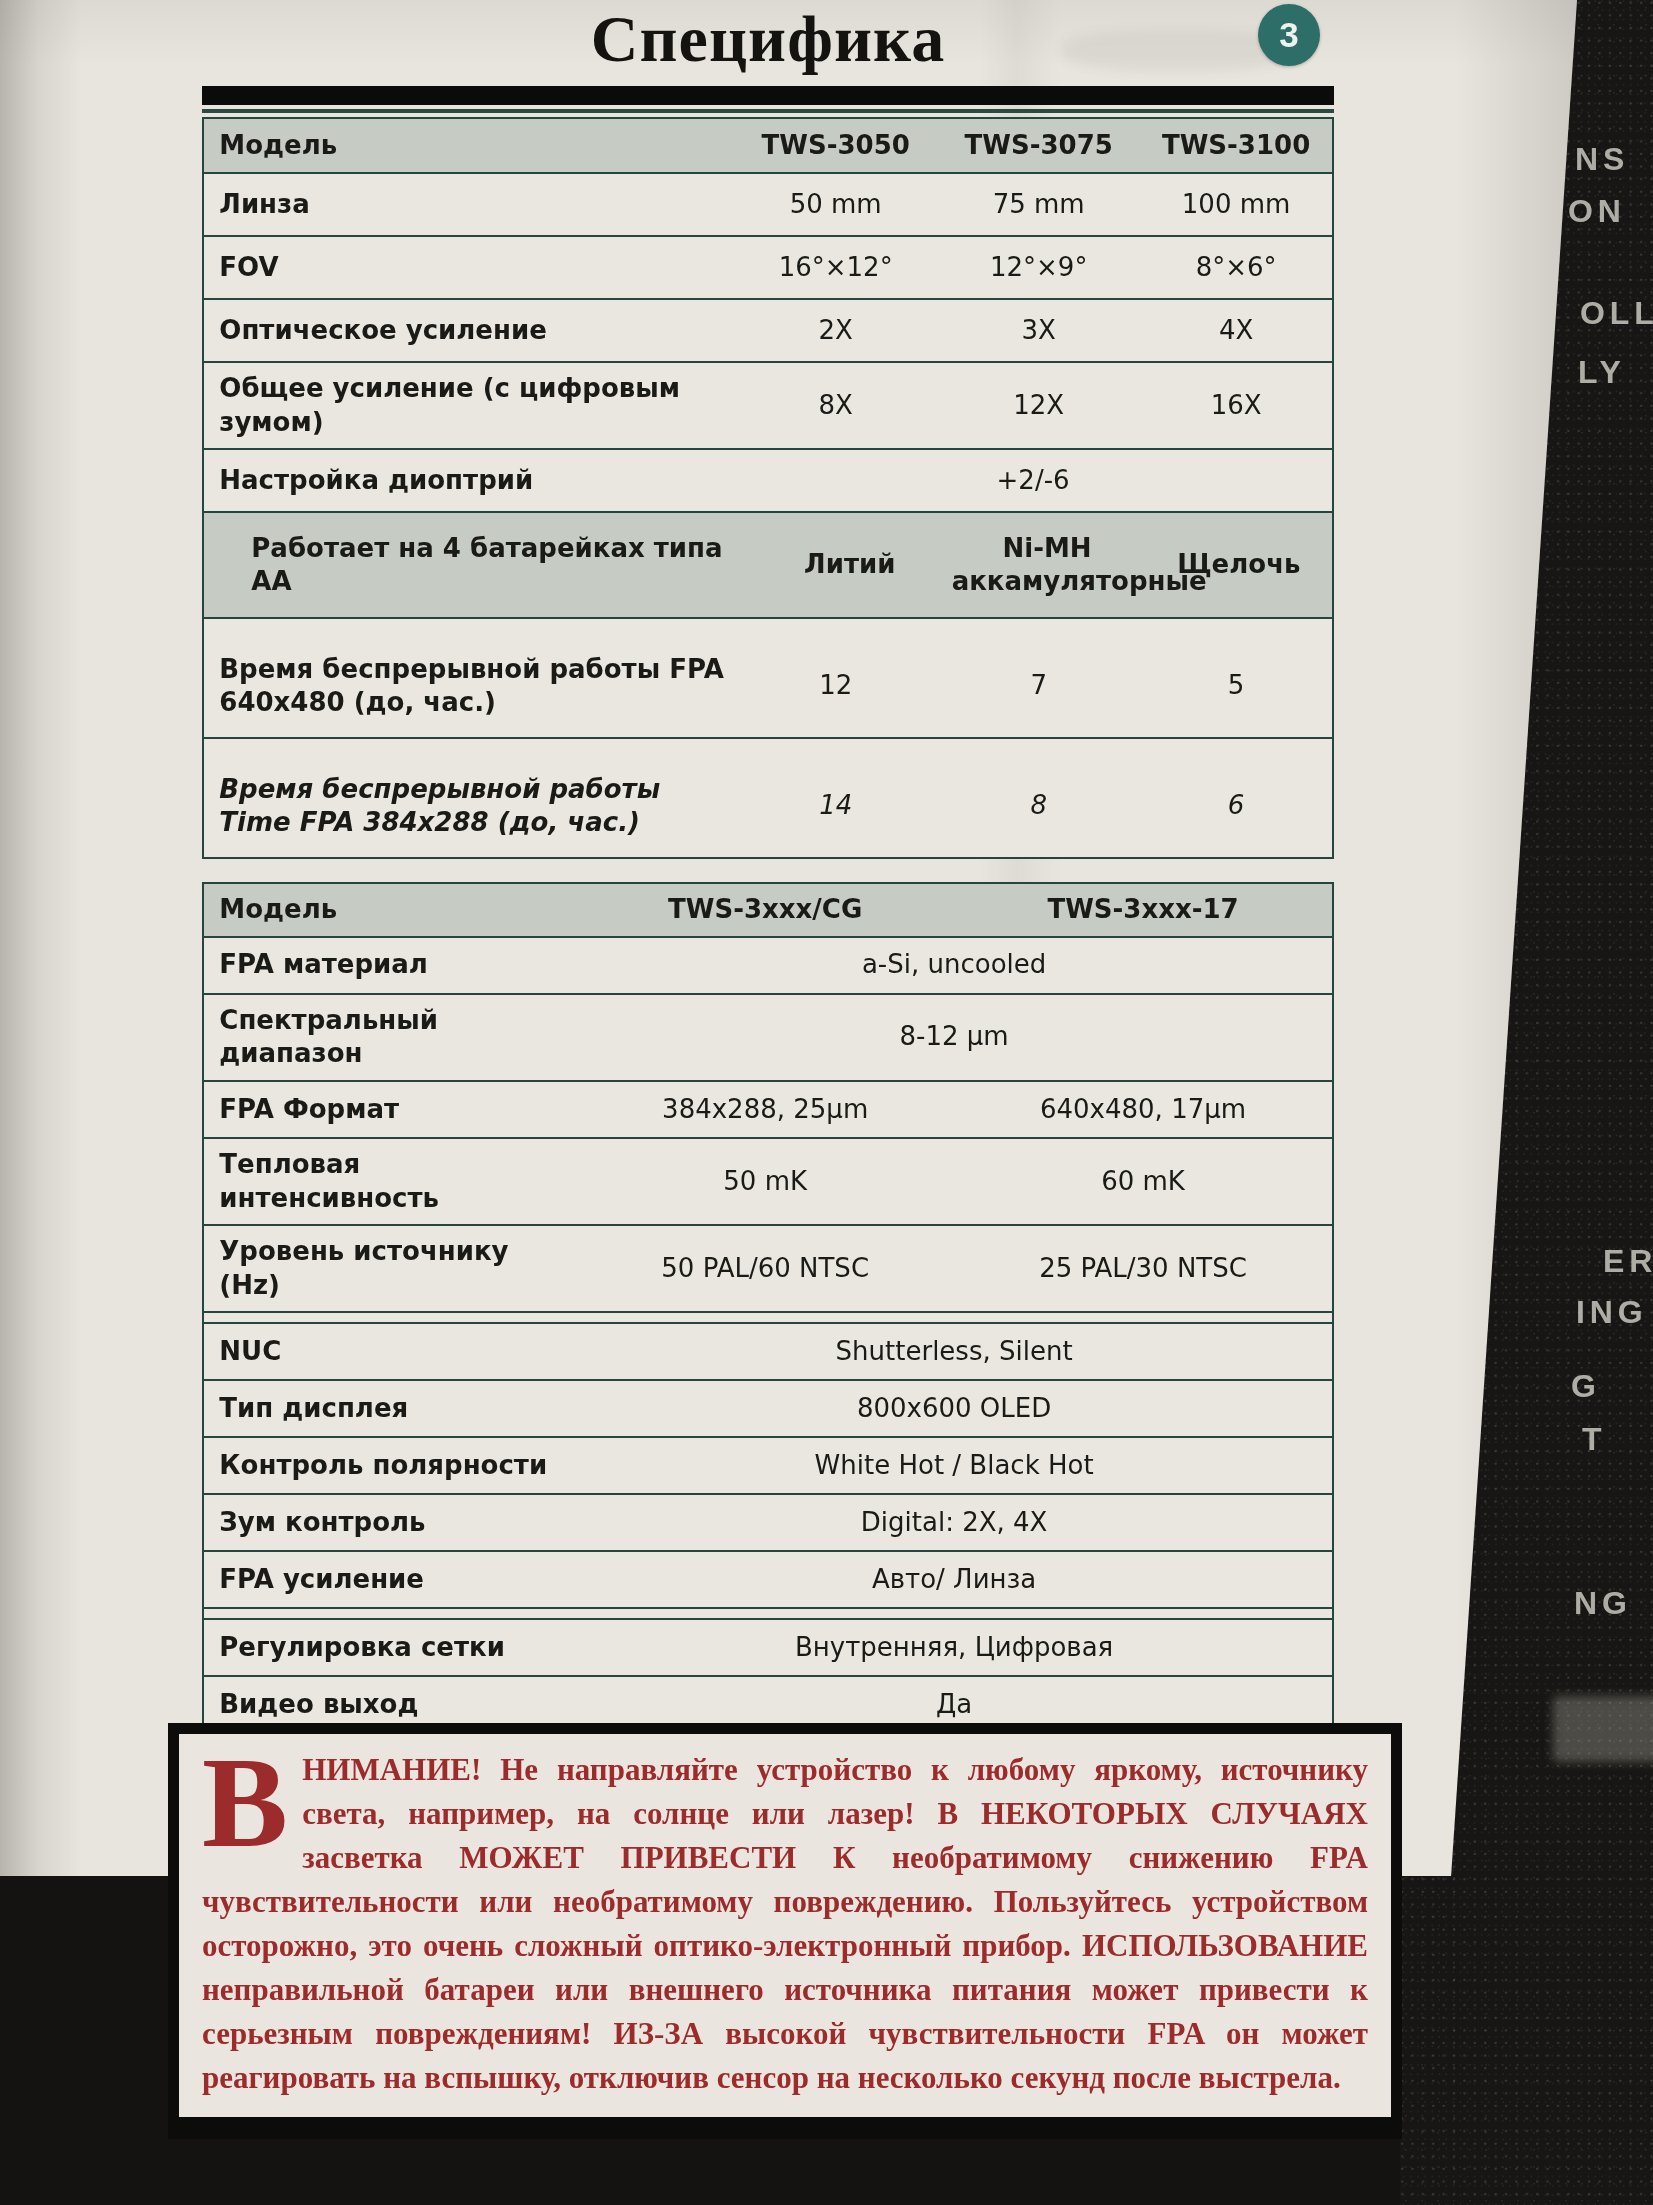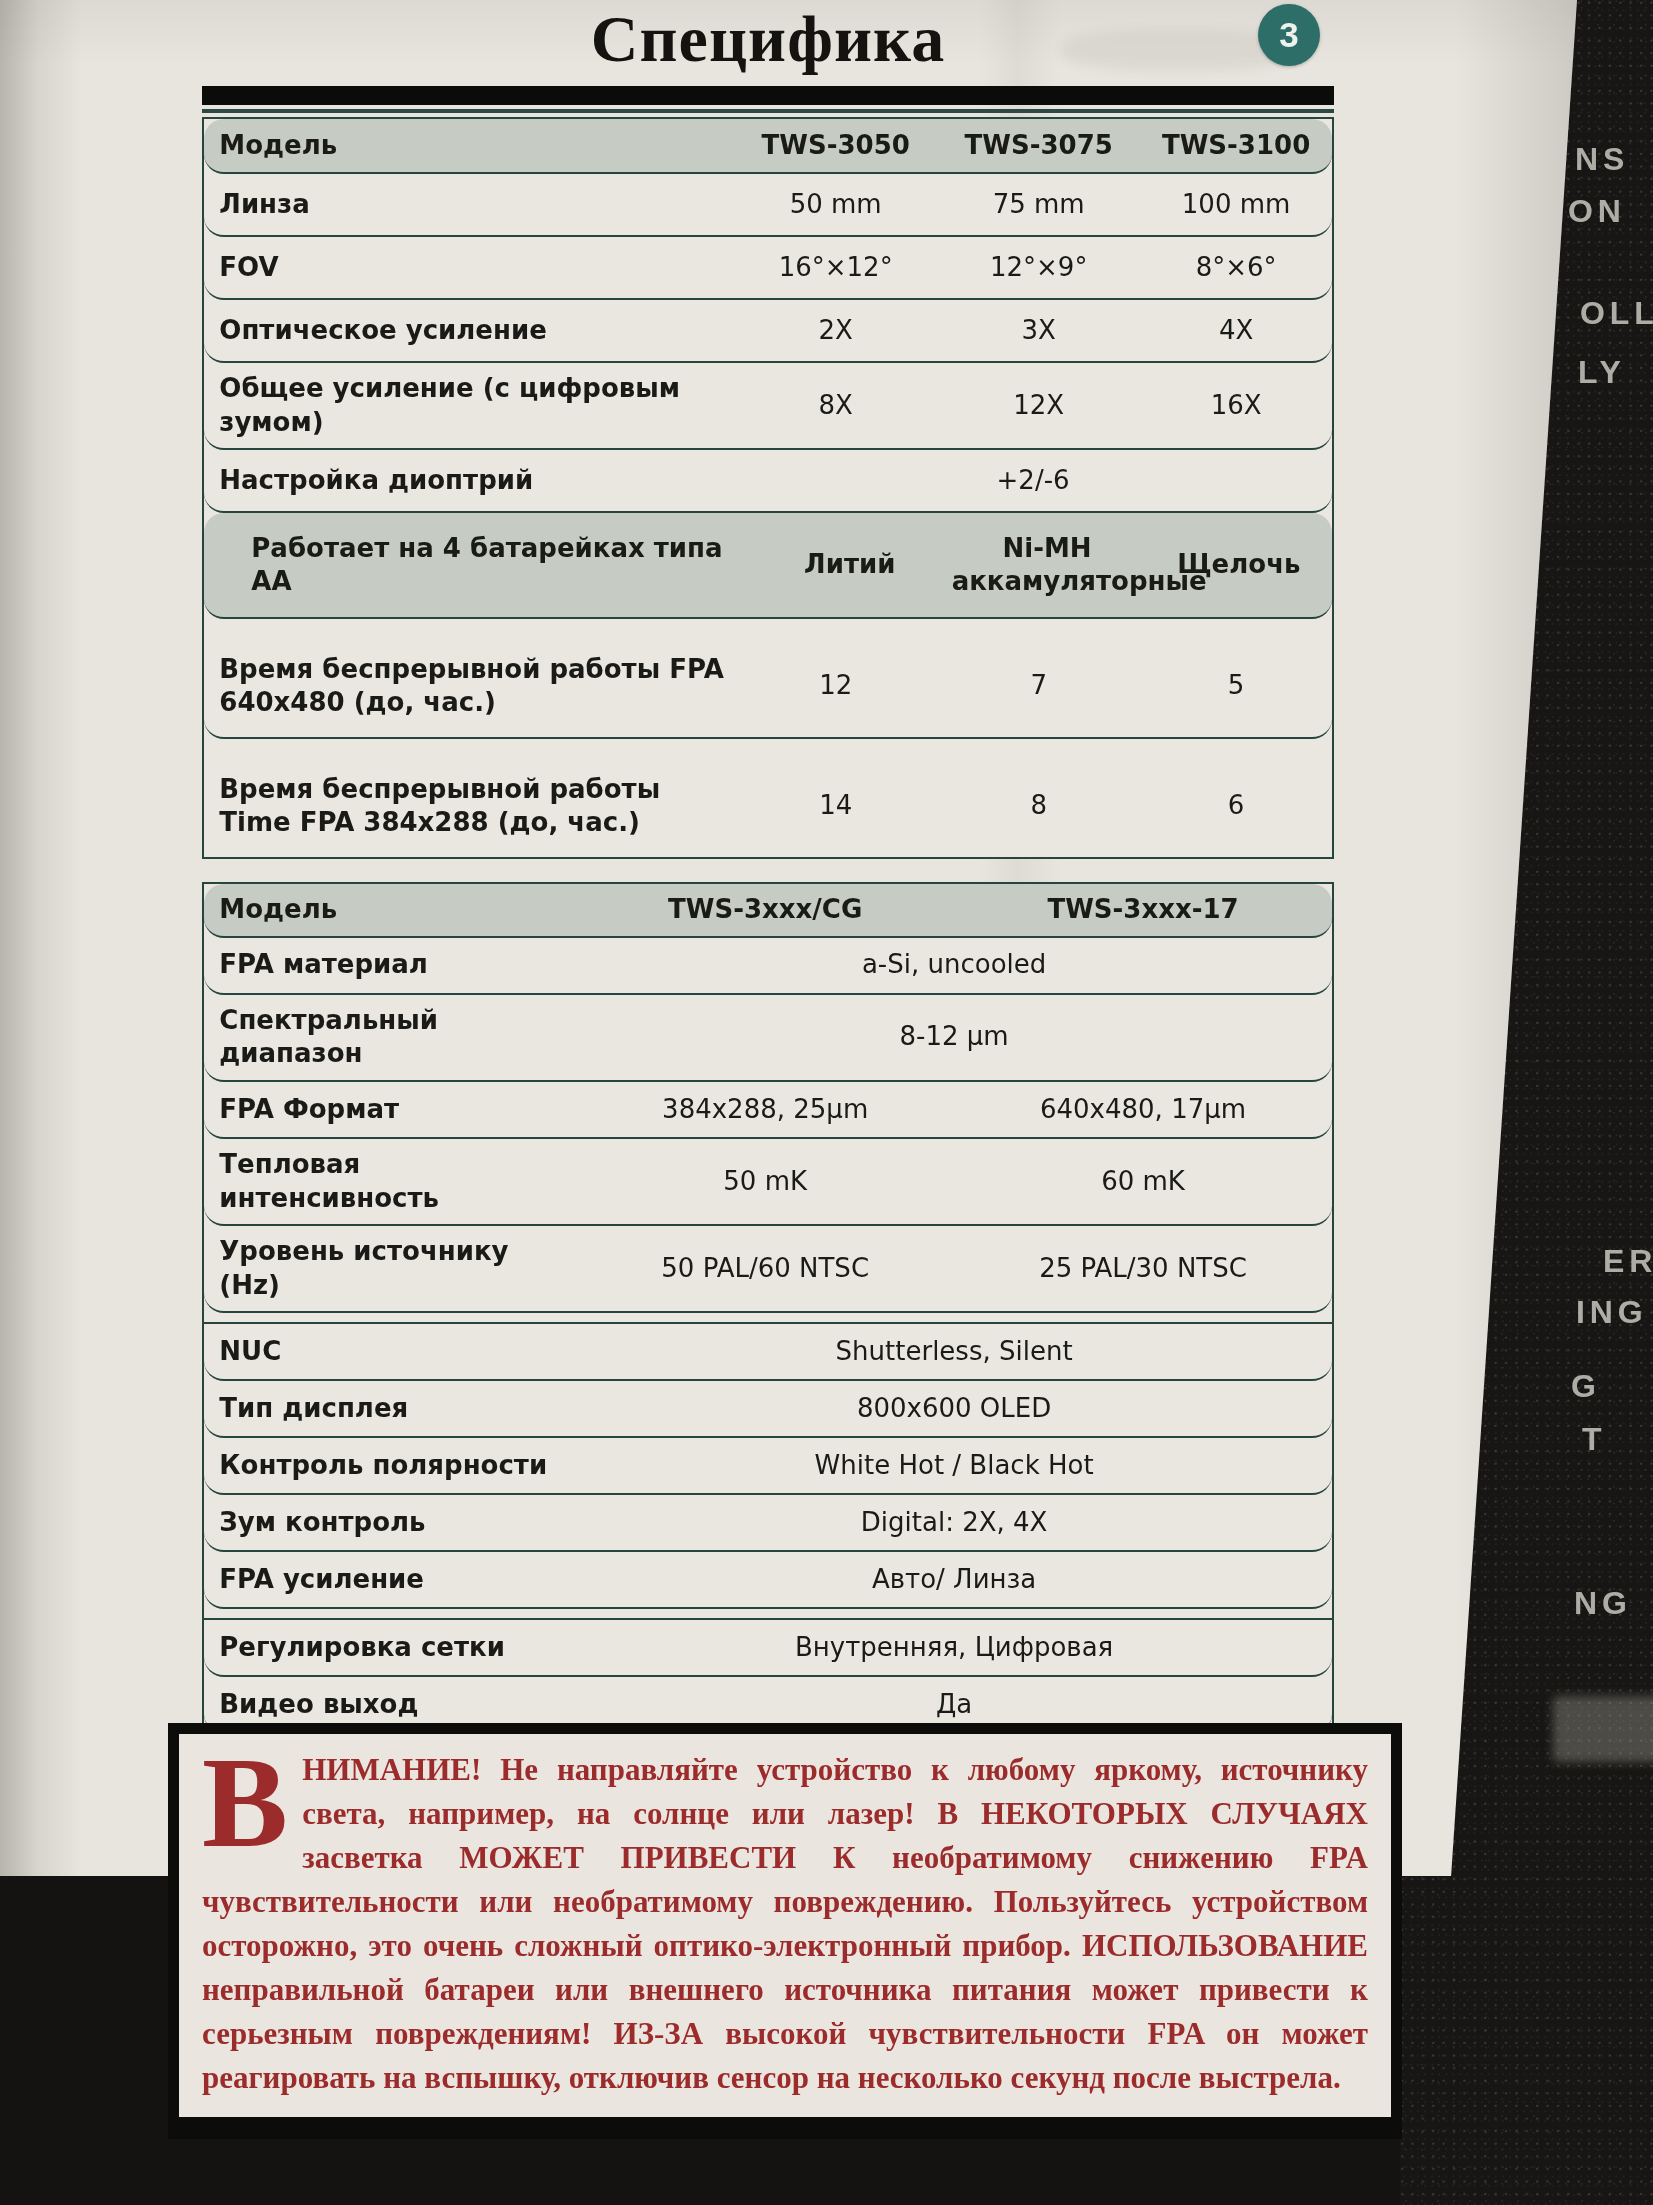--- a/index.html
+++ b/index.html
@@ -63,22 +63,22 @@
     font-family:"Liberation Sans",sans-serif;font-weight:700;font-size:35px;
     box-shadow:0 1.1px 3.3px rgba(0,0,0,0.25);
   }
 
   
   .content{position:absolute;left:202px;top:0;width:1132px;}
   .topbar{margin-top:86px;height:18.6px;background:#0b0b0a;}
   .rule{height:3.3px;background:#2b4a45;margin-top:4.9px;}
   .spec{border:2.2px solid #26453f;margin-top:4.4px;background:#e9e7e0;}
   .spec.t2{margin-top:23px;}
-  .row{display:grid;border-bottom:2.7px solid #26453f;align-items:center;border-radius:20px;}
-  .row:last-child{border-bottom:none;}
+  .row{display:grid;border-bottom:2.7px solid #26453f;align-items:center;}
+  .row:last-child{border-bottom:none;font-style:italic;}
   .t1 .row{grid-template-columns:47% 18% 18% 17%;}
   .t1 .row.span{grid-template-columns:47% 53%;}
   .t2 .row{grid-template-columns:33% 33.5% 33.5%;}
   .t2 .row.span{grid-template-columns:33% 67%;}
   .row.head{background:#c6cbc4;}
   .gaprow{min-height:8.8px;background:#e9e7e0;border-bottom:2.7px solid #26453f;}
   .cell{font-size:26px;color:#1a1a16;line-height:1.3;}
   .cell.label{padding:8.8px 9.8px 8.8px 15.3px;font-weight:600;}
   .cell.val{text-align:center;padding:5.5px 3.3px;font-weight:400;}
   .row.head .cell{font-weight:700;}

